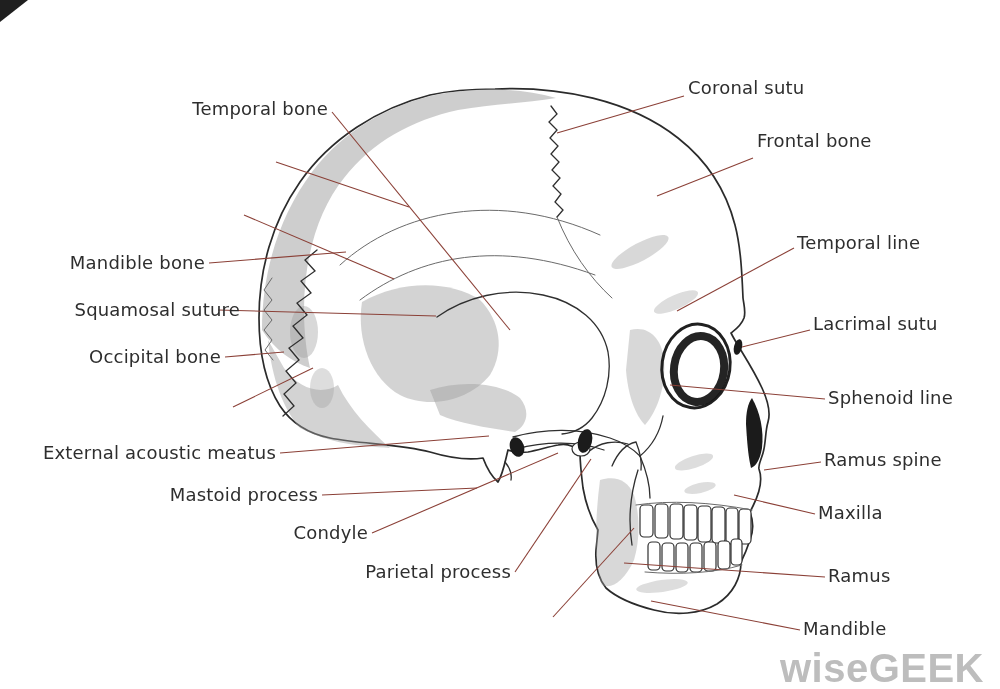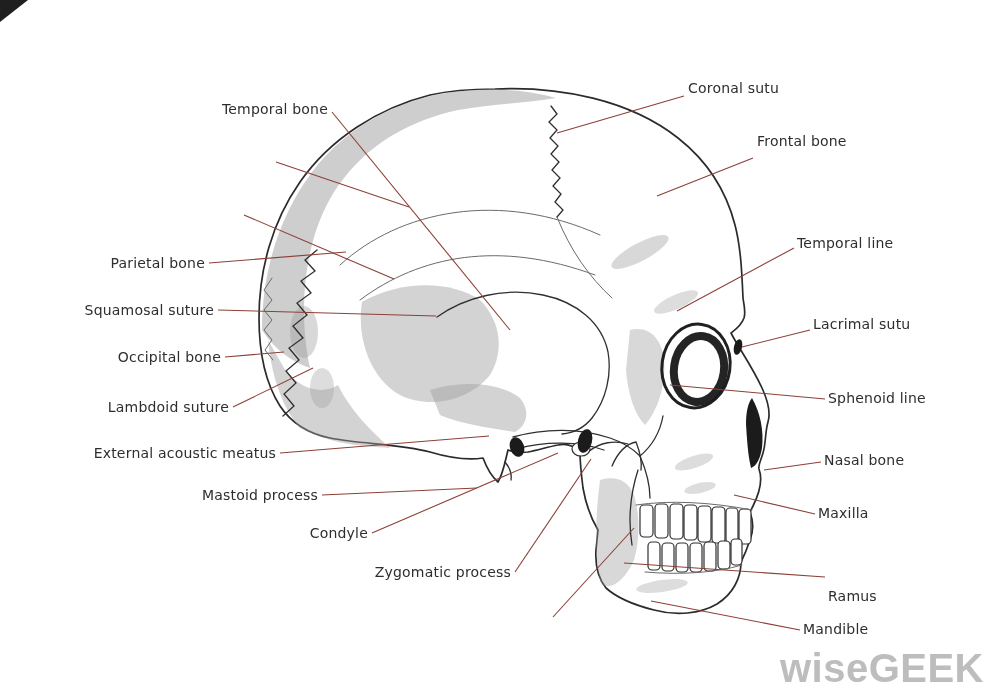--- a/index.html
+++ b/index.html
@@ -2,21 +2,21 @@
 <html><head>
 <meta charset="utf-8">
 <style>
   html,body{margin:0;padding:0;background:#ffffff;}
   .canvas{
     position:relative;width:1000px;height:689px;background:#ffffff;
     font-family:"DejaVu Sans","Liberation Sans",sans-serif;overflow:hidden;
   }
   .skull-svg{position:absolute;left:0;top:0;width:1000px;height:689px;}
   .label{
-    position:absolute;font-size:14px;color:#2e2e2e;white-space:nowrap;
+    position:absolute;font-size:18px;color:#2e2e2e;white-space:nowrap;
     letter-spacing:.2px;line-height:22px;
   }
   .label.align-right{text-align:right;}
   .watermark{
     position:absolute;right:16px;bottom:-2px;font-size:40px;font-weight:bold;
     color:#bdbdbd;letter-spacing:.5px;
     font-family:"Liberation Sans","DejaVu Sans",sans-serif;
   }
   .leader{stroke:#8b4037;stroke-width:1.1;}
   .outline{fill:#ffffff;stroke:#2b2b2b;stroke-width:1.7;stroke-linejoin:round;}
@@ -180,33 +180,32 @@
       <line class="leader" x1="810" y1="330" x2="742" y2="347"></line>
       <line class="leader" x1="825" y1="399" x2="670" y2="385"></line>
       <line class="leader" x1="821" y1="462" x2="764" y2="470"></line>
       <line class="leader" x1="815" y1="514" x2="734" y2="495"></line>
       <line class="leader" x1="825" y1="577" x2="624" y2="563"></line>
       <line class="leader" x1="800" y1="630" x2="651" y2="601"></line>
     </g>
   </svg>
 
   <div class="label align-right" style="right:672px;top:98px">Temporal bone</div>
-  <div class="label align-right" style="right:795px;top:252px">Parietal bone</div>
-  <div class="label align-right" style="right:786px;top:299px">Squamosal suture</div>
+  <div class="label align-right" style="right:795px;top:252px">Mandible bone</div>
+  <div class="label align-right" style="right:760px;top:299px">Squamosal suture</div>
   <div class="label align-right" style="right:779px;top:346px">Occipital bone</div>
-  <div class="label align-right" style="right:771px;top:396px">Lambdoid suture</div>
   <div class="label align-right" style="right:724px;top:442px">External acoustic meatus</div>
   <div class="label align-right" style="right:682px;top:484px">Mastoid process</div>
   <div class="label align-right" style="right:632px;top:522px">Condyle</div>
-  <div class="label align-right" style="right:489px;top:561px">Zygomatic process</div>
+  <div class="label align-right" style="right:489px;top:561px">Parietal process</div>
 
   <div class="label" style="left:688px;top:77px">Coronal sutu</div>
   <div class="label" style="left:757px;top:130px">Frontal bone</div>
   <div class="label" style="left:797px;top:232px">Temporal line</div>
   <div class="label" style="left:813px;top:313px">Lacrimal sutu</div>
   <div class="label" style="left:828px;top:387px">Sphenoid line</div>
-  <div class="label" style="left:824px;top:449px">Nasal bone</div>
+  <div class="label" style="left:824px;top:449px">Ramus spine</div>
   <div class="label" style="left:818px;top:502px">Maxilla</div>
-  <div class="label" style="left:828px;top:585px">Ramus</div>
+  <div class="label" style="left:828px;top:565px">Ramus</div>
   <div class="label" style="left:803px;top:618px">Mandible</div>
 
   <div class="watermark">wiseGEEK</div>
 </div>
 
 </body></html>

